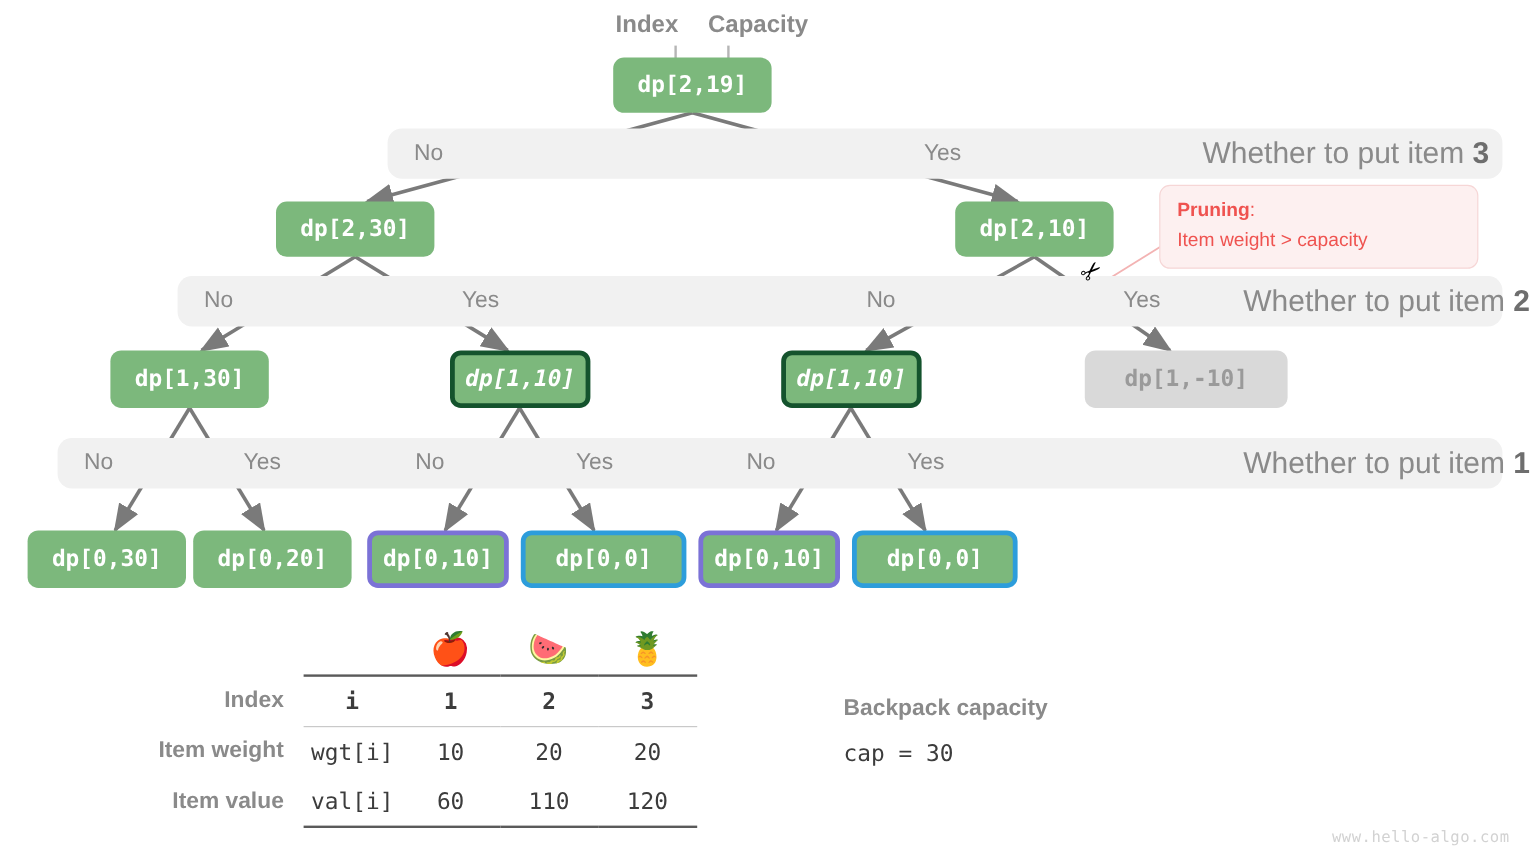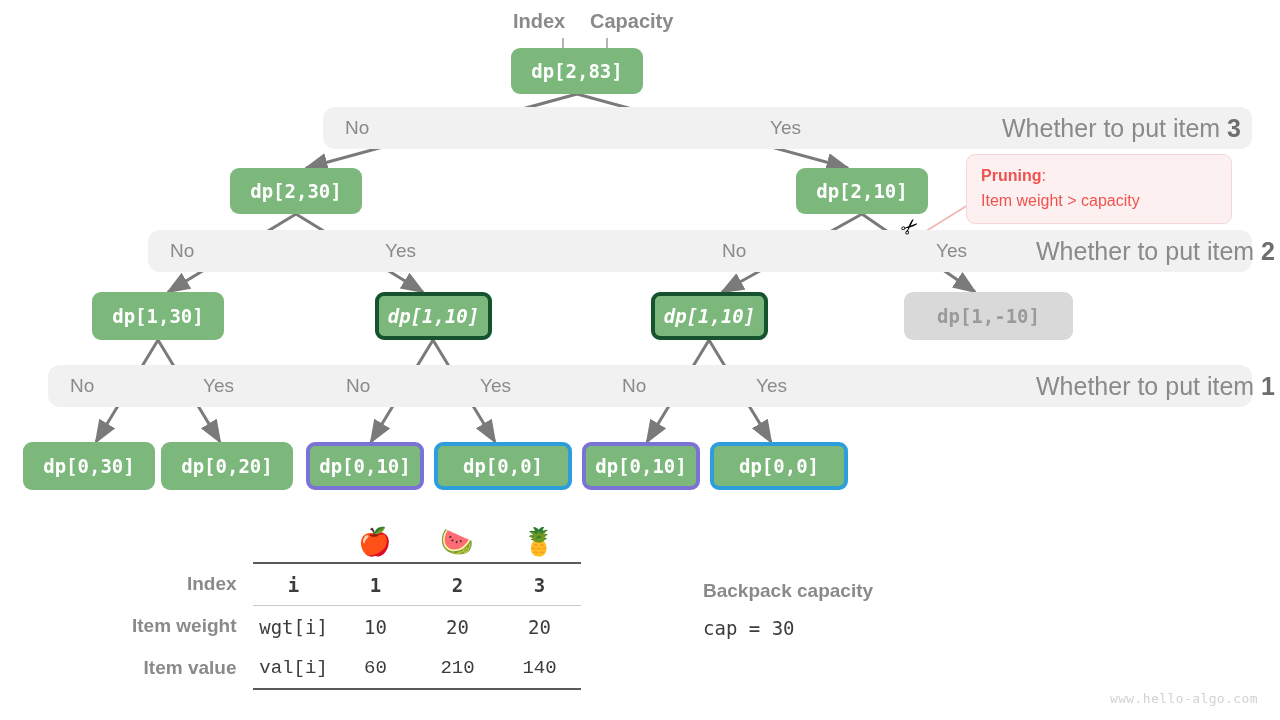--- a/index.html
+++ b/index.html
@@ -125,21 +125,21 @@
   .tbl td.emoji {
     font-size: 27px;
     height: 42px;
     line-height: 1;
   }
   .tbl td.idxcell {
     font-weight: bold;
   }
   .tbl tr.line-top td.body { border-top: 2px solid #5a5a5a; }
   .tbl tr.line-thin td.body { border-top: 1.5px solid #c9c9c9; }
-  .tbl tr.line-bot td.body { border-bottom: 2px solid #5a5a5a; font-family: Liberation Mono, monospace; }
+  .tbl tr.line-bot td.body { border-bottom: 2px solid #5a5a5a; }
   .col-w { width: 82px; }
   .col-lbl { width: 96px; }
   
   .cap-title {
     position: absolute;
     font-size: 19px;
     font-weight: bold;
     color: #8a8a8a;
     white-space: nowrap;
   }
@@ -229,21 +229,21 @@
   <div class="band-label" style="left:70px; top:365px;">No</div>
   <div class="band-label" style="left:203px; top:365px;">Yes</div>
   <div class="band-label" style="left:346px; top:365px;">No</div>
   <div class="band-label" style="left:480px; top:365px;">Yes</div>
   <div class="band-label" style="left:622px; top:365px;">No</div>
   <div class="band-label" style="left:756px; top:365px;">Yes</div>
   <div class="band-right" style="left:1000px; top:365px;">
     <span>Whether to put item </span><b>1</b>
   </div>
 
-  <div class="node" style="left:511px; top:48px; width:132px; height:46px;">dp[2,83]</div>
+  <div class="node" style="left:511px; top:48px; width:132px; height:46px;">dp[2,19]</div>
 
   <div class="node" style="left:230px; top:168px; width:132px; height:46px;">dp[2,30]</div>
   <div class="node" style="left:796px; top:168px; width:132px; height:46px;">dp[2,10]</div>
 
   <div class="node" style="left:92px; top:292px; width:132px; height:48px;">dp[1,30]</div>
   <div class="node orange" style="left:375px; top:292px; width:117px; height:48px;">dp[1,10]</div>
   <div class="node orange" style="left:651px; top:292px; width:117px; height:48px;">dp[1,10]</div>
   <div class="node muted" style="left:904px; top:292px; width:169px; height:48px;">dp[1,-10]</div>
 
   <div class="node" style="left:23px; top:442px; width:132px; height:48px;">dp[0,30]</div>
@@ -279,22 +279,22 @@
       <td class="rowhead">Item weight</td>
       <td class="body">wgt[i]</td>
       <td class="body">10</td>
       <td class="body">20</td>
       <td class="body">20</td>
     </tr>
     <tr class="line-bot">
       <td class="rowhead">Item value</td>
       <td class="body">val[i]</td>
       <td class="body">60</td>
-      <td class="body">210</td>
-      <td class="body">140</td>
+      <td class="body">110</td>
+      <td class="body">120</td>
     </tr>
   </tbody>
     </table>
 
   <div class="cap-title" style="left:703px; top:580px;">Backpack capacity</div>
   <div class="cap-val" style="left:703px; top:617px;">cap = 30</div>
 
   <div class="watermark">www.hello-algo.com</div>
 
 </div>

